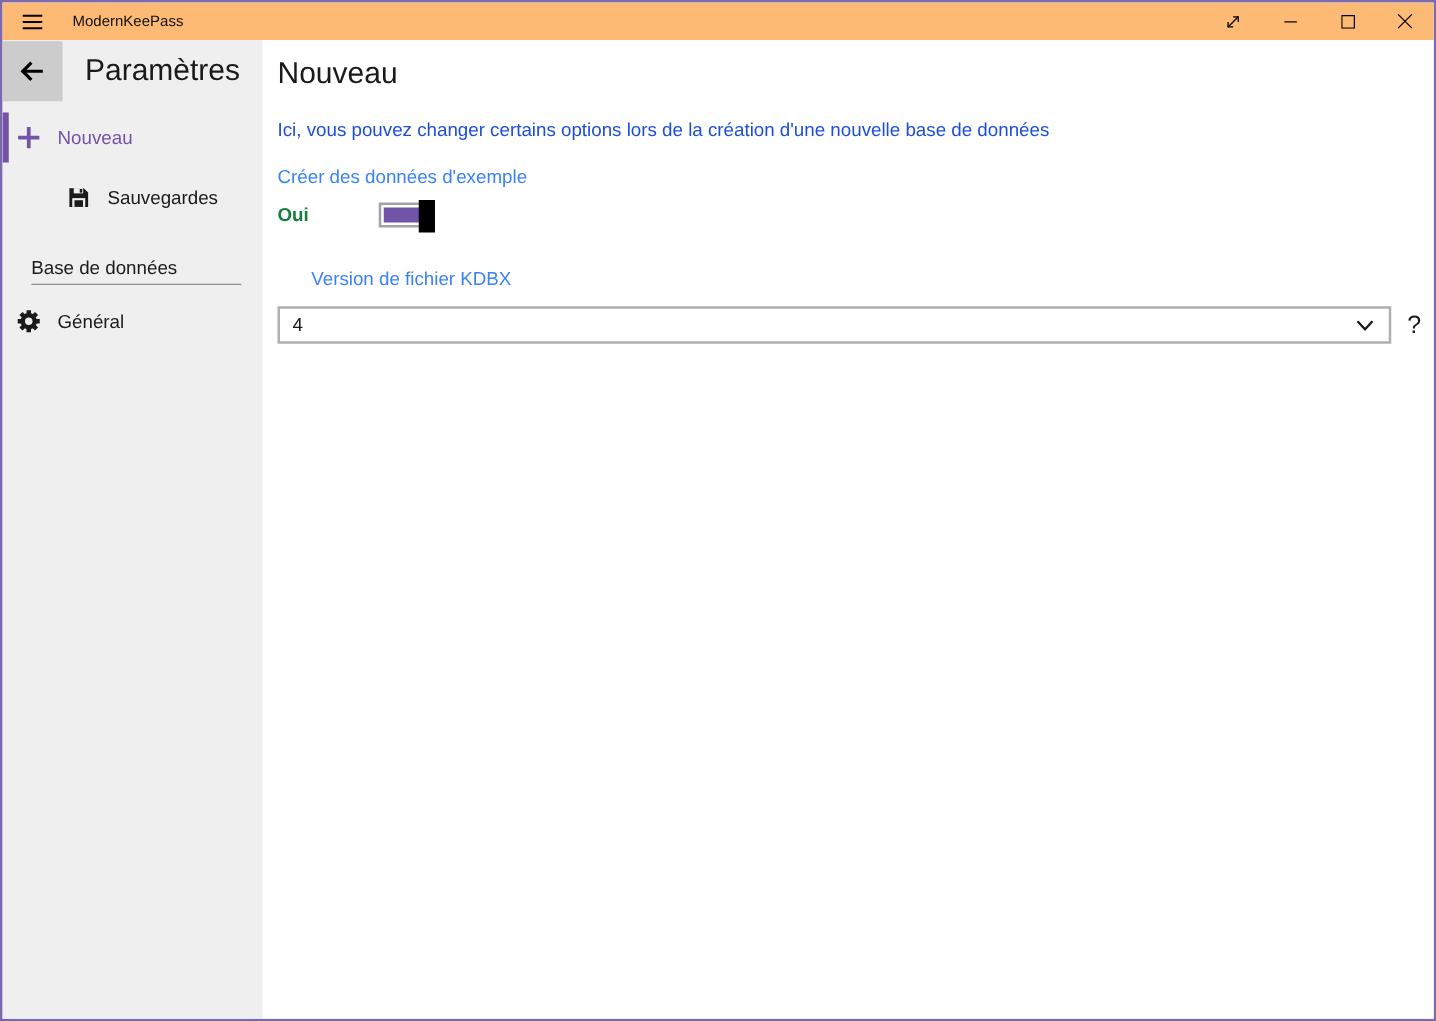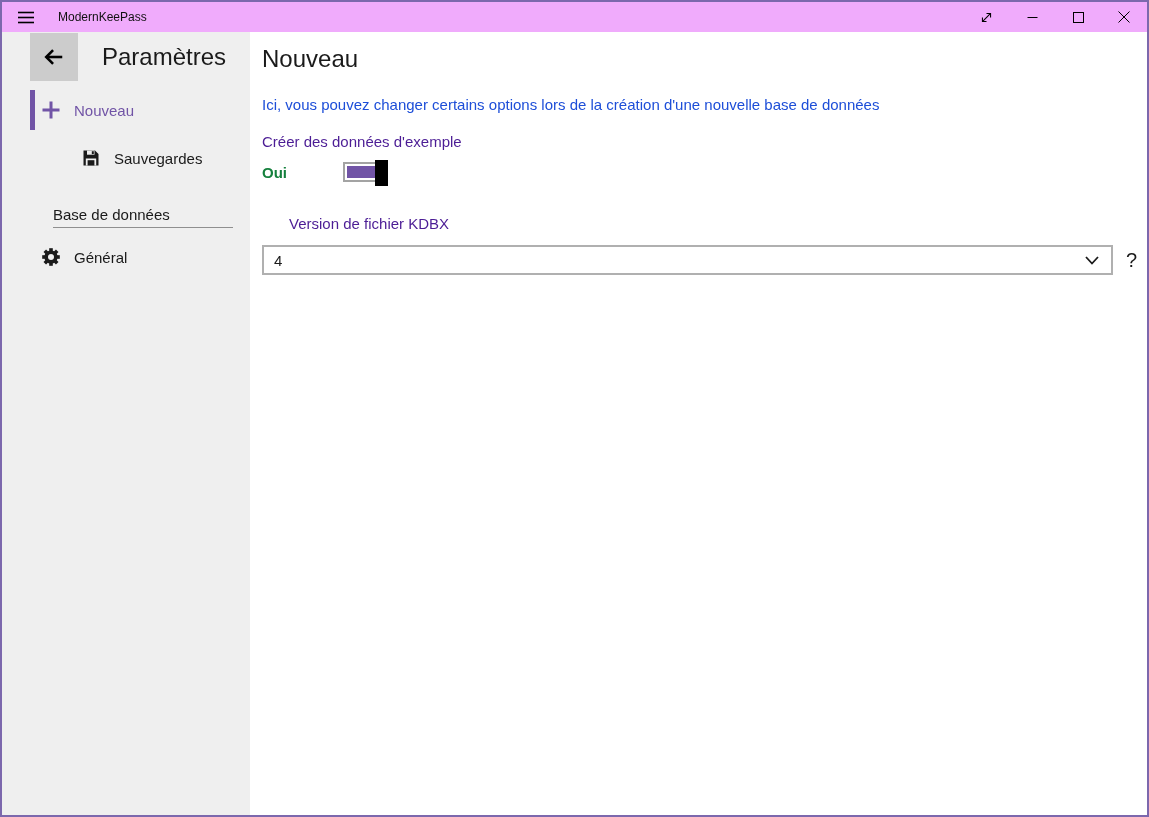--- a/index.html
+++ b/index.html
@@ -13,47 +13,47 @@
   html,body{background:#5a5a5a;}
   body{font-family:"Liberation Sans","DejaVu Sans",sans-serif;color:#000;}
   .window{
     width:1149px;height:817px;
     background:#fff;
     border:2px solid var(--window-border);
     display:flex;flex-direction:column;
     position:relative;overflow:hidden;
   }
   
-  .titlebar{height:30px;background:#f0abfc;display:flex;align-items:center;flex:0 0 auto;}
+  .titlebar{height:30px;background:#fdba74;display:flex;align-items:center;flex:0 0 auto;}
   .hamburger-btn{width:48px;height:30px;display:flex;align-items:center;justify-content:center;cursor:default;}
   .app-title{font-size:12px;margin-left:8px;color:#111;}
   .tb-spacer{flex:1;}
   .win-btn{width:46px;height:30px;display:flex;align-items:center;justify-content:center;}
   
   .app-body{flex:1;display:flex;min-height:0;}
-  .sidebar{width:248px;background:var(--sidebar-bg);flex:0 0 auto;position:relative;padding-top:1px;padding-left:28px;}
+  .sidebar{width:208px;background:var(--sidebar-bg);flex:0 0 auto;position:relative;padding-top:1px;}
   .sidebar-header{position:relative;height:48px;}
   .back-btn{position:absolute;left:0;top:0;width:48px;height:48px;background:var(--back-button-bg);
     border:none;display:flex;align-items:center;justify-content:center;color:#000;}
   .sidebar-title{margin-left:48px;height:48px;display:flex;align-items:center;justify-content:center;
     font-size:24px;font-weight:300;color:#1a1a1a;}
   .section-label{margin:8px 17px 0 23px;padding-bottom:4px;border-bottom:1px solid #8f8f8f;
     font-size:15px;color:#1a1a1a;}
   .section-label.second{margin-top:28px;}
   .nav-item{position:relative;height:40px;margin-top:9px;display:flex;align-items:center;
     gap:13px;padding-left:11px;font-size:15px;color:#1a1a1a;}
   .nav-item + .nav-item{margin-top:8px;margin-left:40px;}
   .nav-item .nav-icon{width:20px;height:20px;display:flex;align-items:center;justify-content:center;}
   .nav-item.selected{color:var(--accent);}
   .sel-bar{position:absolute;left:0;top:0;width:5px;height:40px;background:var(--accent);}
   
   .main{flex:1;background:#fff;padding:12px 8px 0 12px;min-width:0;}
   .page-title{font-size:24px;font-weight:300;line-height:30px;color:#1a1a1a;}
   .page-desc{margin-top:22px;font-size:15px;color:#1d4ed8;}
-  .field-label{margin-top:20px;font-size:15px;color:#4c1d95;}
+  .field-label{margin-top:20px;font-size:15px;color:#3b82f6;}
   .field-label.kdbx{margin-top:30px;margin-left:27px;}
   .toggle-row{margin-top:9px;display:flex;align-items:center;height:26px;}
   .toggle-state{width:81px;font-size:15px;font-weight:bold;color:#15803d;}
   .toggle{width:44px;height:20px;border:2px solid #a3a3a3;background:#fff;position:relative;}
   .toggle-fill{position:absolute;left:2px;top:2px;right:2px;bottom:2px;background:var(--accent);}
   .toggle-knob{position:absolute;right:-3px;top:-4px;width:13px;height:26px;background:var(--toggle-knob);}
   .combo-row{margin-top:13px;display:flex;align-items:center;}
   .combobox{flex:1;height:30px;border:2px solid #b0b0b0;background:#fff;display:flex;
     align-items:center;justify-content:space-between;padding:0 12px 0 10px;font-size:15px;color:#1a1a1a;}
   .help-btn{margin-left:13px;margin-right:2px;font-size:20px;color:#1a1a1a;line-height:1;}

